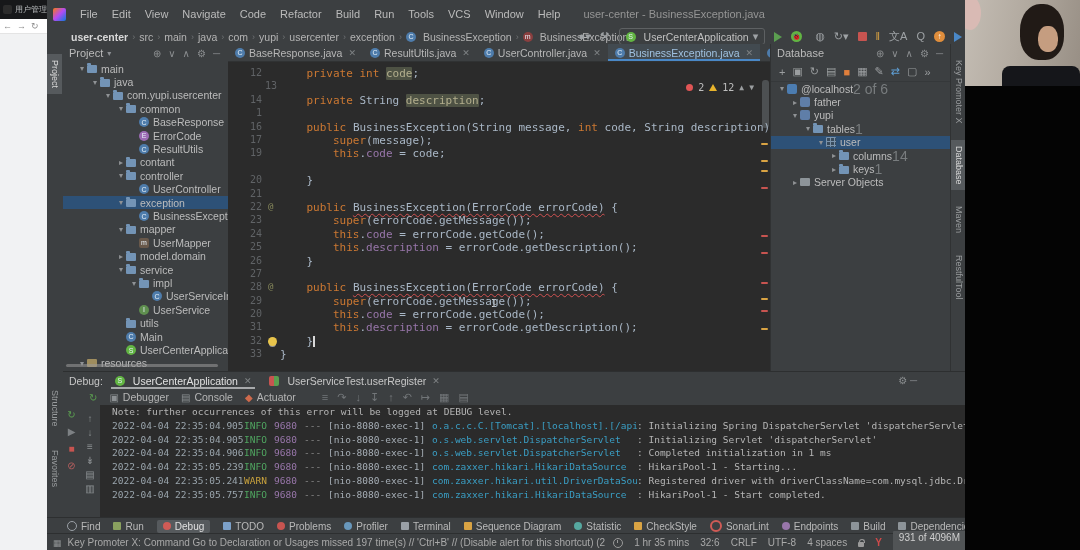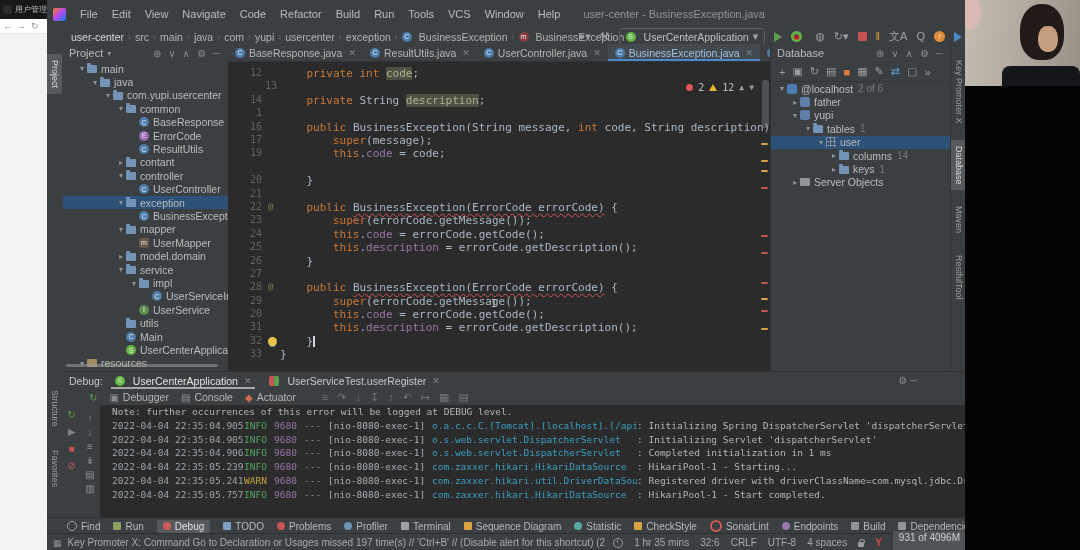--- a/index.html
+++ b/index.html
@@ -14,21 +14,21 @@
   
   #ide{left:47px;top:0;width:1033px;height:550px;background:#3c3f41;color:#bbbbbb;}
   #titlebar{left:0;top:0;width:100%;height:28px;display:flex;align-items:center;}
   #logo{width:13px;height:13px;border-radius:2px;margin:0 7px 0 6px;flex:none;
         background:linear-gradient(135deg,#f97a12 0%,#b34bf5 50%,#0a7bda 100%);}
   .menu-item{font-size:11px;color:#bbbbbb;padding:0 7px;}
   #wintitle{color:#959595;font-size:11px;margin-left:16px;white-space:nowrap;}
   
   #navbar{left:22px;top:29px;height:15px;display:flex;align-items:center;font-size:10.5px;color:#b4b4b4;white-space:nowrap;}
   .crumb{padding:0 2px;display:flex;align-items:center;gap:3px;}
-  .crumb.first{color:#d8d8d8;font-weight:normal;align-items:flex-end;}
+  .crumb.first{color:#d8d8d8;font-weight:bold;align-items:flex-end;}
   .csep{color:#6f7274;font-size:9px;padding:0 2px;}
   
   #mtoolbar{top:28px;right:118px;height:17px;display:flex;align-items:center;gap:9px;}
   #runcfg{display:flex;align-items:center;gap:4px;border:1px solid #5e6163;border-radius:3px;padding:0 6px;height:15px;font-size:10.5px;color:#c0c0c0;}
   .ti{font-size:11px;color:#9ea2a5;line-height:1;}
   .tri-green{width:0;height:0;border-left:8px solid #5b9e50;border-top:5px solid transparent;border-bottom:5px solid transparent;}
   .sq-red{width:9px;height:9px;background:#c75450;border-radius:1px;}
   .circ-or{width:11px;height:11px;border-radius:50%;background:#e08e3c;color:#fff;font-size:8px;text-align:center;line-height:11px;}
   
   #lstrip{left:0;top:44px;width:16px;height:489px;background:#3c3f41;border-right:1px solid #303233;}
@@ -38,21 +38,21 @@
   
   .phdr{height:18px;display:flex;align-items:center;font-size:11px;color:#bbbbbb;padding:0 6px;gap:4px;}
   .phdr .sp{flex:1;}
   .hic{color:#8b8e90;font-size:10px;padding:0 2px;}
   #projpanel{left:16px;top:44px;width:165px;height:327px;background:#3c3f41;overflow:hidden;}
   #dbpanel{left:723px;top:44px;width:180px;height:327px;background:#3c3f41;overflow:hidden;border-left:1px solid #303233;}
   #dbtoolbar{height:19px;display:flex;align-items:center;gap:7px;padding-left:8px;font-size:11px;color:#9b9ea0;border-bottom:1px solid #35383a;}
   .trow{position:absolute;left:0;width:100%;height:13.4px;display:flex;align-items:center;font-size:10.5px;color:#bcbcbc;white-space:nowrap;}
   .trow.sel{background:#2d5177;}
   .chev{color:#8f9295;font-size:8px;width:10px;text-align:center;flex:none;}
-  .badge{color:#787c7e;font-size:10px;margin-left:5px;}
+  .badge{color:#787c7e;font-size:14px;}
   .hsb{position:absolute;left:3px;bottom:4px;width:152px;height:3px;background:#9a9a9a;opacity:.55;border-radius:2px;}
   
   .ic{width:10px;height:10px;flex:none;margin-right:4px;display:inline-flex;align-items:center;justify-content:center;font-size:7px;color:#e8f1f8;border-radius:50%;font-family:"Liberation Sans",sans-serif;}
   .ic-folder,.ic-pkg{border-radius:1px;background:#7394b6;position:relative;height:8px;margin-top:1px;}
   .ic-folder::before,.ic-pkg::before{content:"";position:absolute;top:-2px;left:0;width:4px;height:2px;background:inherit;border-radius:1px 1px 0 0;}
   .ic-resources{border-radius:1px;background:#9f8d5e;height:8px;}
   .ic-folder2{border-radius:1px;background:#8d9499;height:8px;}
   .ic-class,.ic-classx{background:#4e7cab;}
   .ic-enum{background:#9b6bb3;}
   .ic-iface{background:#5f8f4f;}

